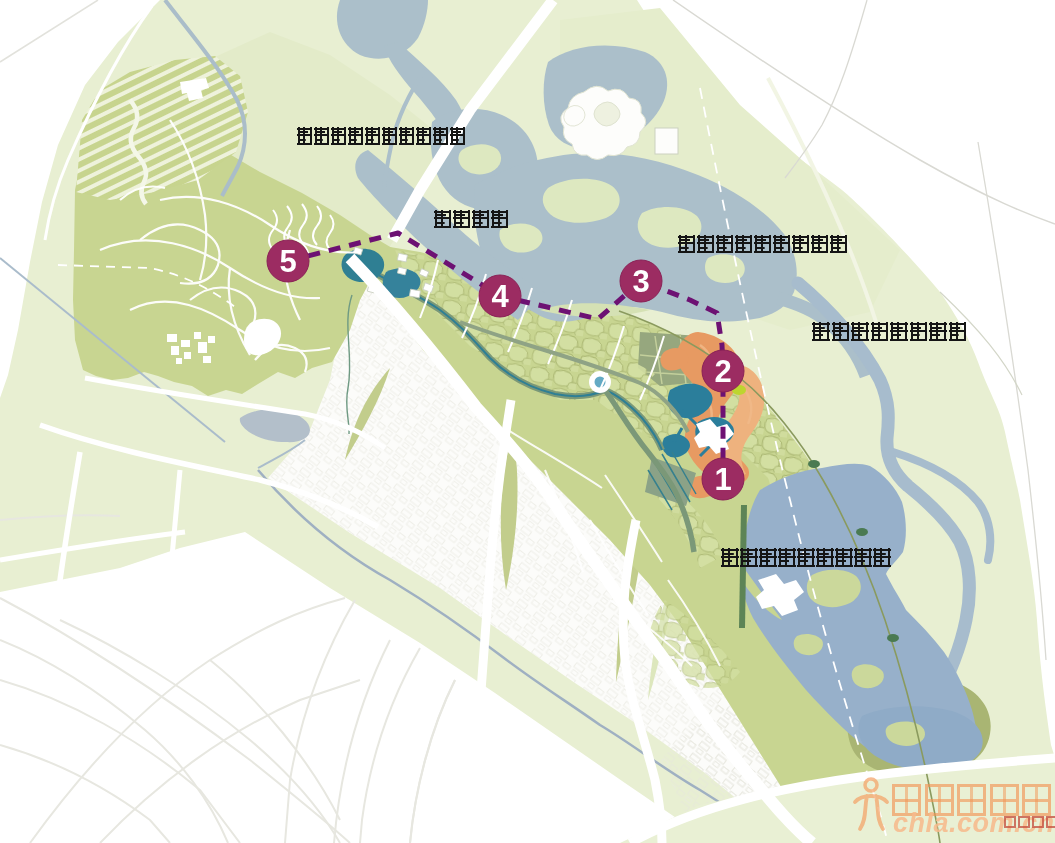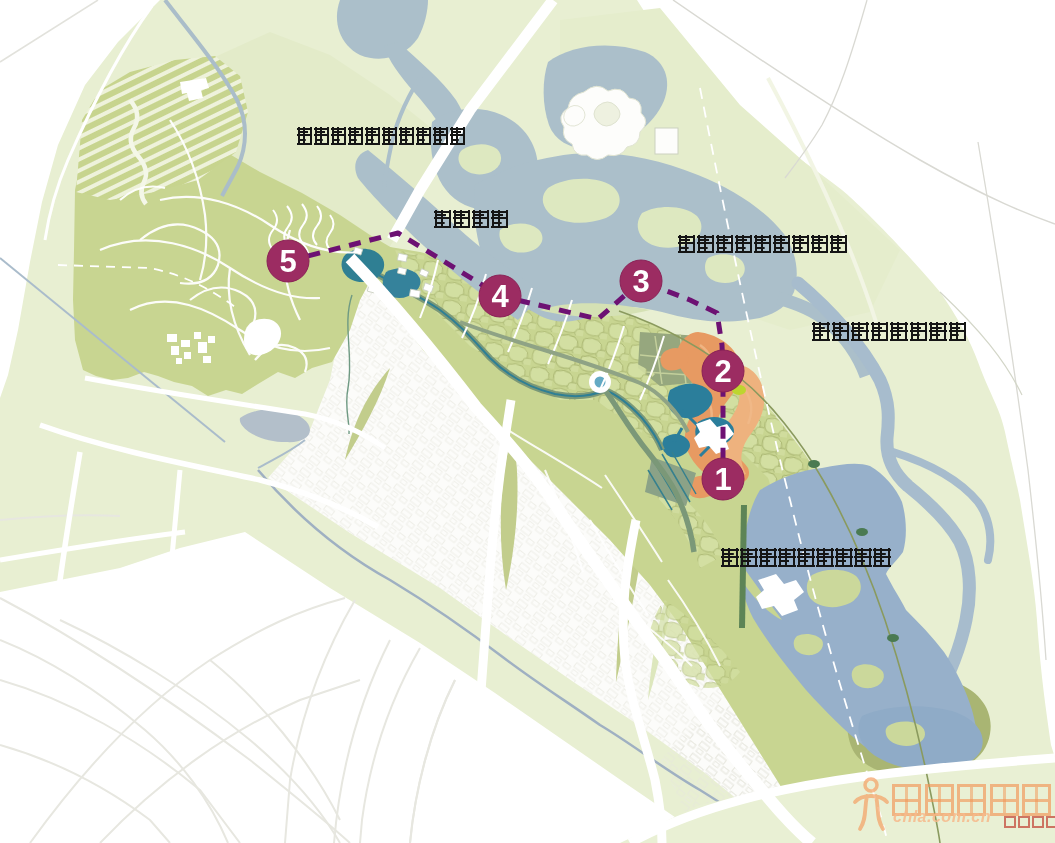--- a/index.html
+++ b/index.html
@@ -426,21 +426,21 @@
 
 <div class="lbl" style="left:892px;top:784px;gap:3.5px;">
 <span class="wm" style="width:23px;height:26px"></span>
       <span class="wm" style="width:23px;height:26px"></span>
       <span class="wm" style="width:23px;height:26px"></span>
       <span class="wm" style="width:23px;height:26px"></span>
       <span class="wm" style="width:23px;height:26px"></span>
       <span class="wm" style="width:23px;height:26px"></span>
 </div>
 
-<div style="position:absolute;left:893px;top:808px;font-family:'Liberation Sans',sans-serif;font-weight:bold;font-style:italic;font-size:16px;color:rgba(246,186,140,.88);letter-spacing:0.5px;">chla.com.cn</div>
+<div style="position:absolute;left:893px;top:808px;font-family:'Liberation Sans',sans-serif;font-weight:bold;font-style:italic;font-size:27px;color:rgba(246,186,140,.88);letter-spacing:0.5px;">chla.com.cn</div>
 
 <div class="lbl" style="left:1004px;top:816px;gap:2px;">
 <span class="rd" style="width:8px;height:8px"></span>
       <span class="rd" style="width:8px;height:8px"></span>
       <span class="rd" style="width:8px;height:8px"></span>
       <span class="rd" style="width:8px;height:8px"></span>
 </div>
 </div>
 
 </body></html>

